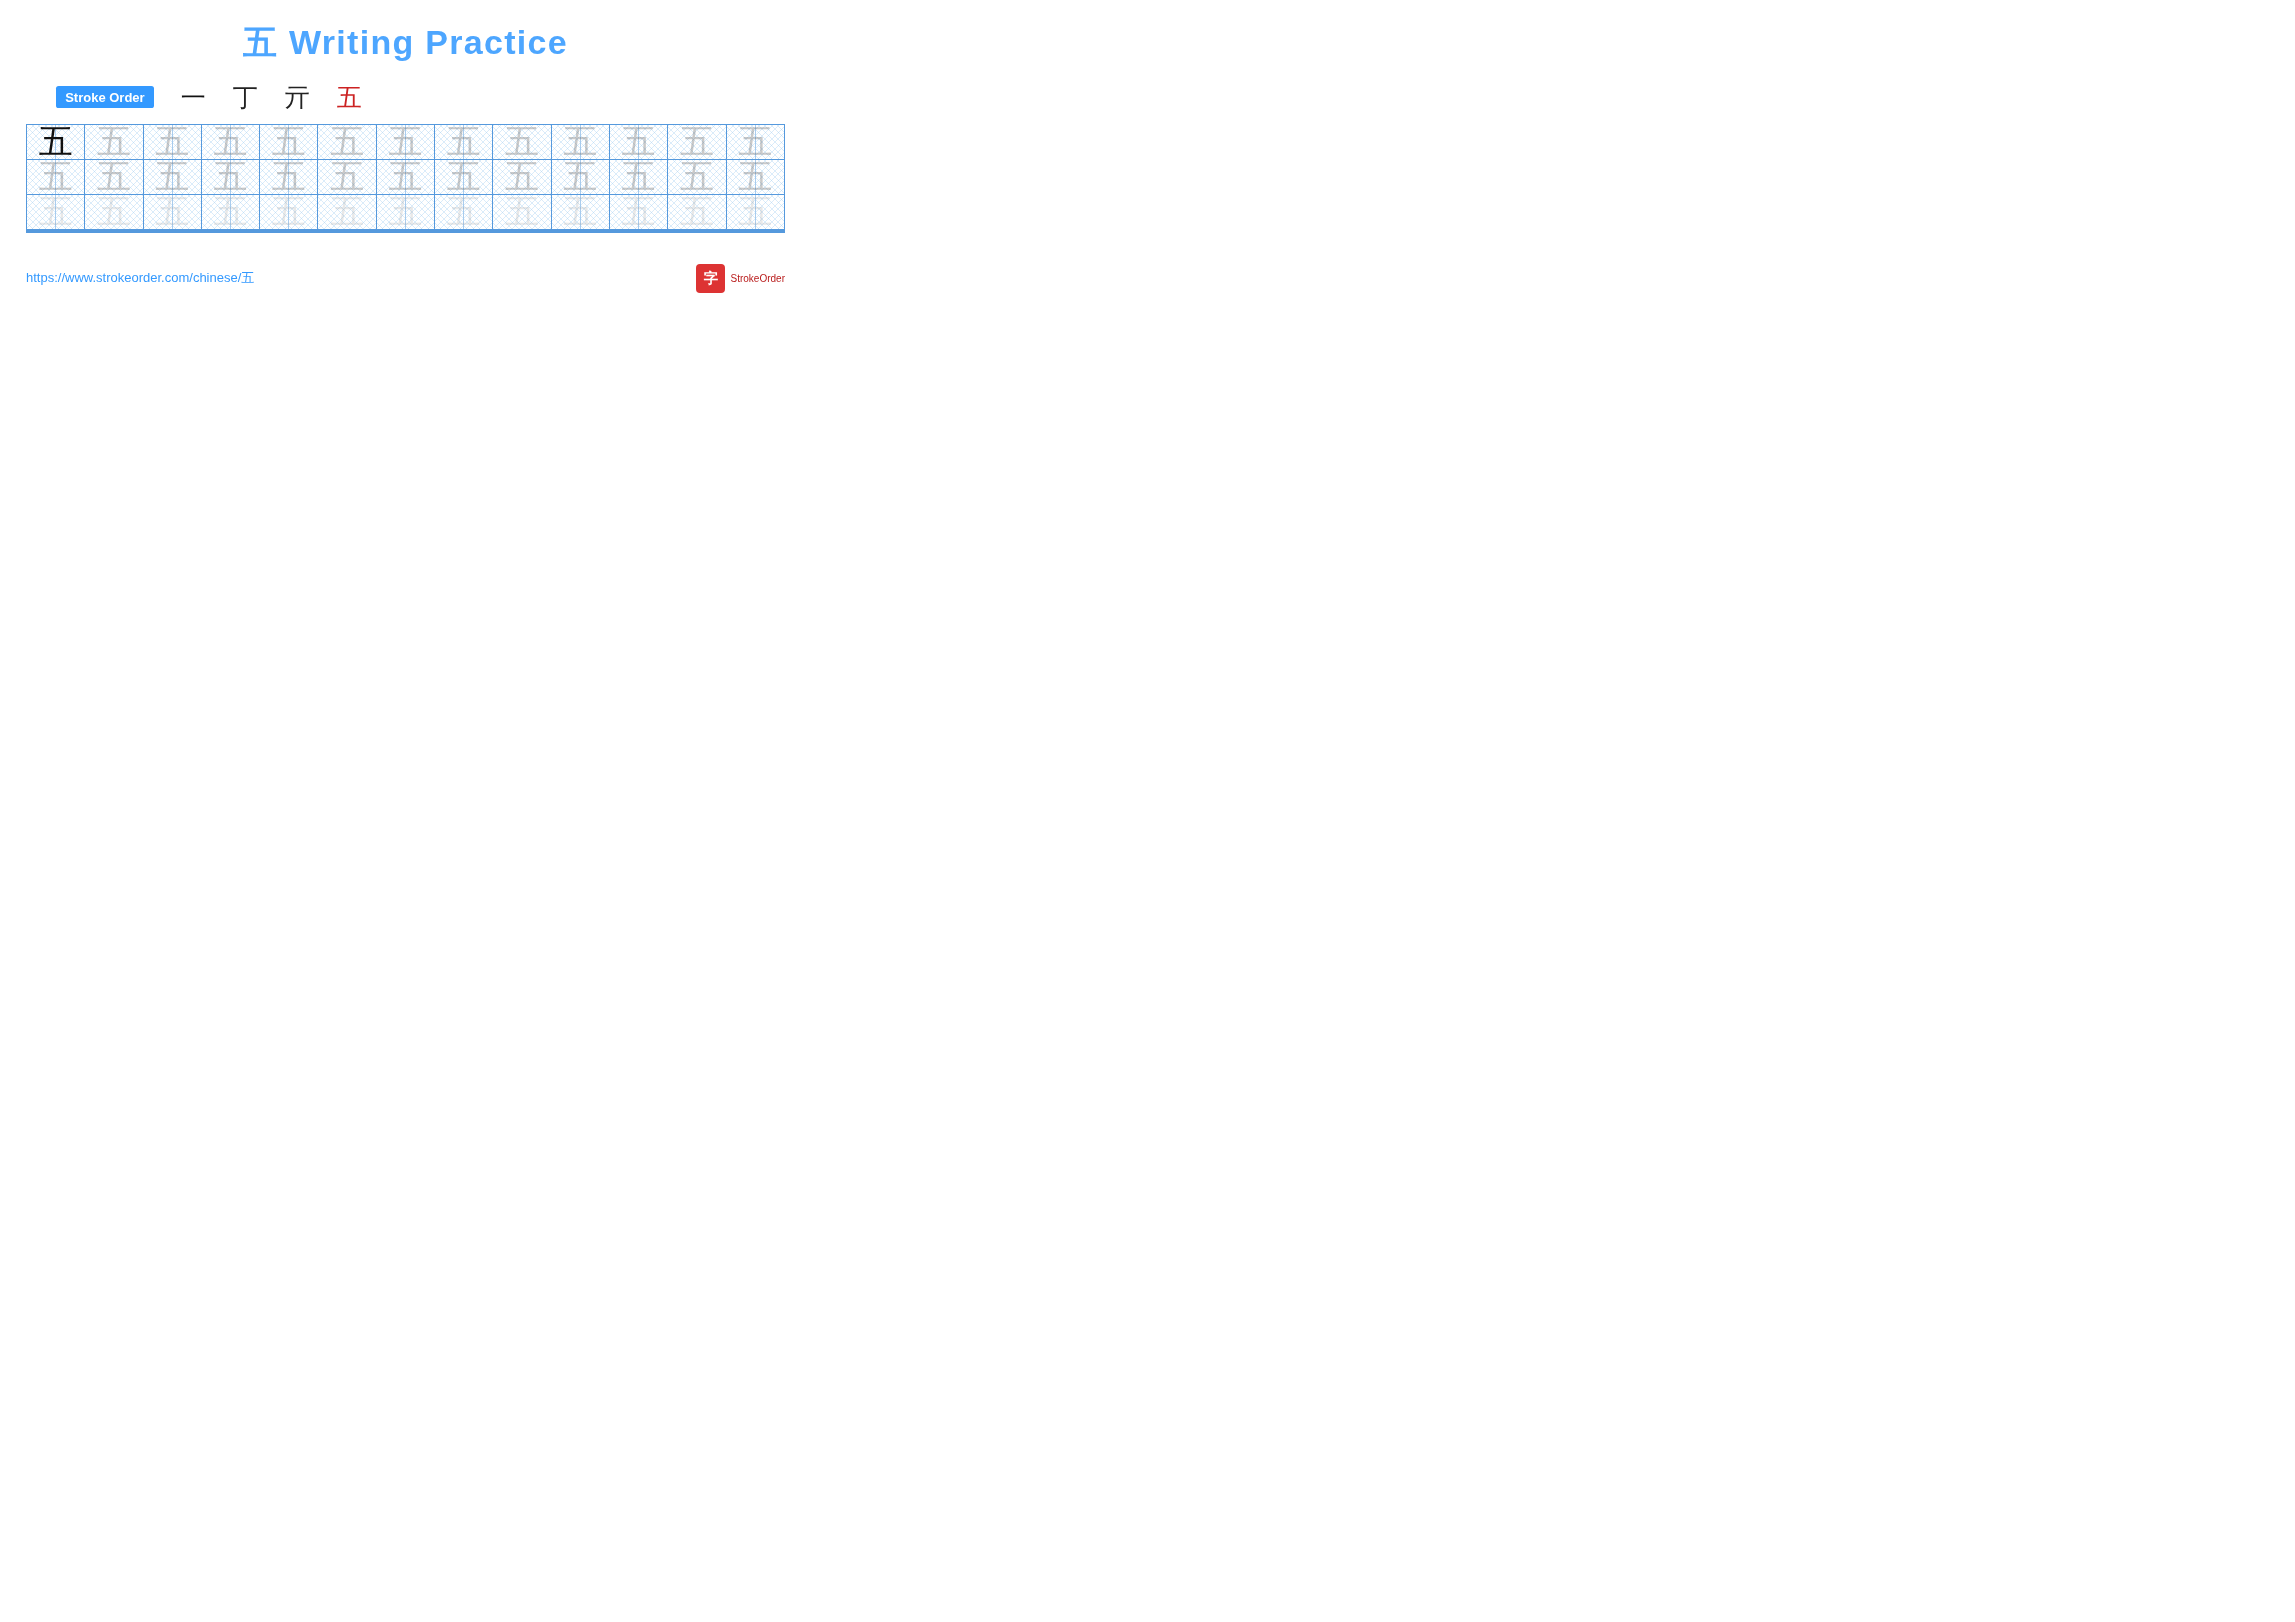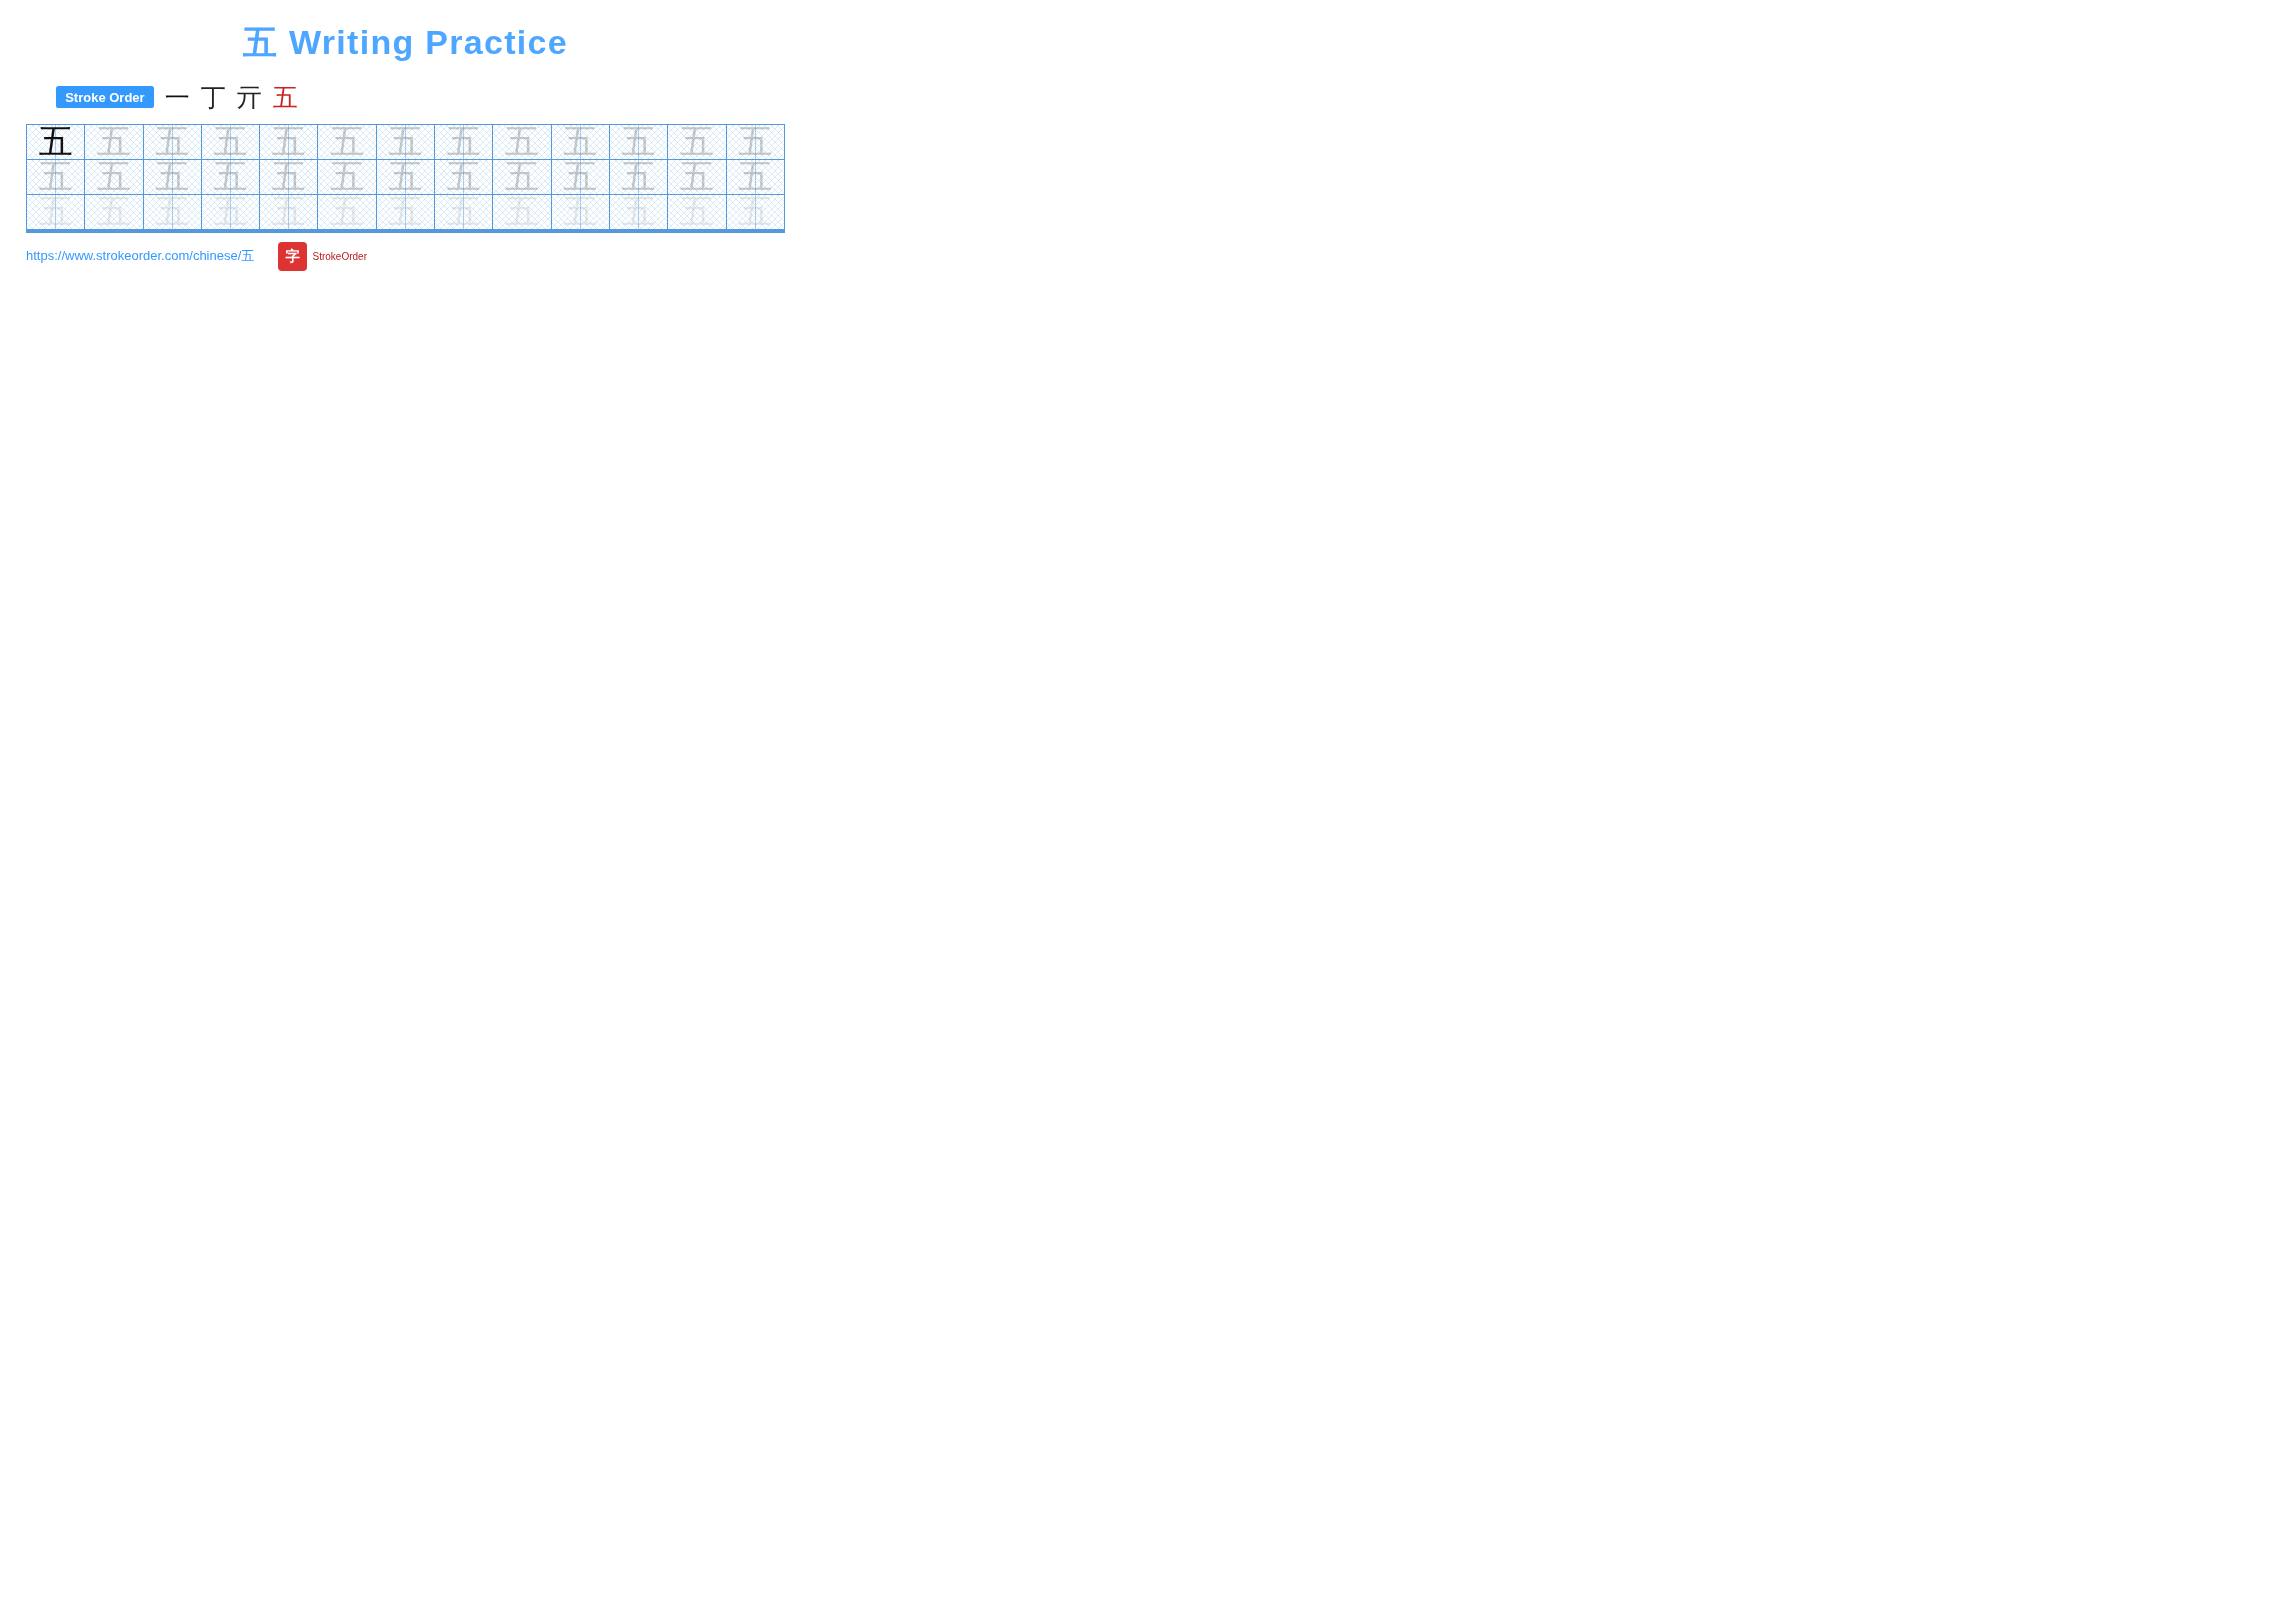--- a/index.html
+++ b/index.html
@@ -18,21 +18,21 @@
       font-size: 34px;
       font-weight: bold;
       color: #4da6ff;
       margin-bottom: 19px;
       letter-spacing: 1.3px;
     }
 
     .stroke-order-row {
       display: flex;
       align-items: center;
-      gap: 11px;
+      gap: 27px;
       margin-bottom: 14.4px;
       padding-left: 30px;
     }
 
     .stroke-order-badge {
       background: #3399ff;
       color: white;
       font-size: 13px;
       font-weight: bold;
       padding: 3.9px 9.2px;
@@ -115,22 +115,23 @@
       display: block;
     }
 
     .cell-char.solid   { color: #111111; }
     .cell-char.light1  { color: rgba(100,100,100,0.35); }
     .cell-char.lighter { color: rgba(150,150,150,0.22); }
 
     
     .footer {
       display: flex;
+      justify-content: space-between;
       align-items: center;
-      margin-top: 9px;
+      margin-top: 31px;
       gap: 24px;
     }
 
     .footer-url {
       color: #3399ff;
       font-size: 13px;
     }
 
     .footer-logo {
       display: flex;

